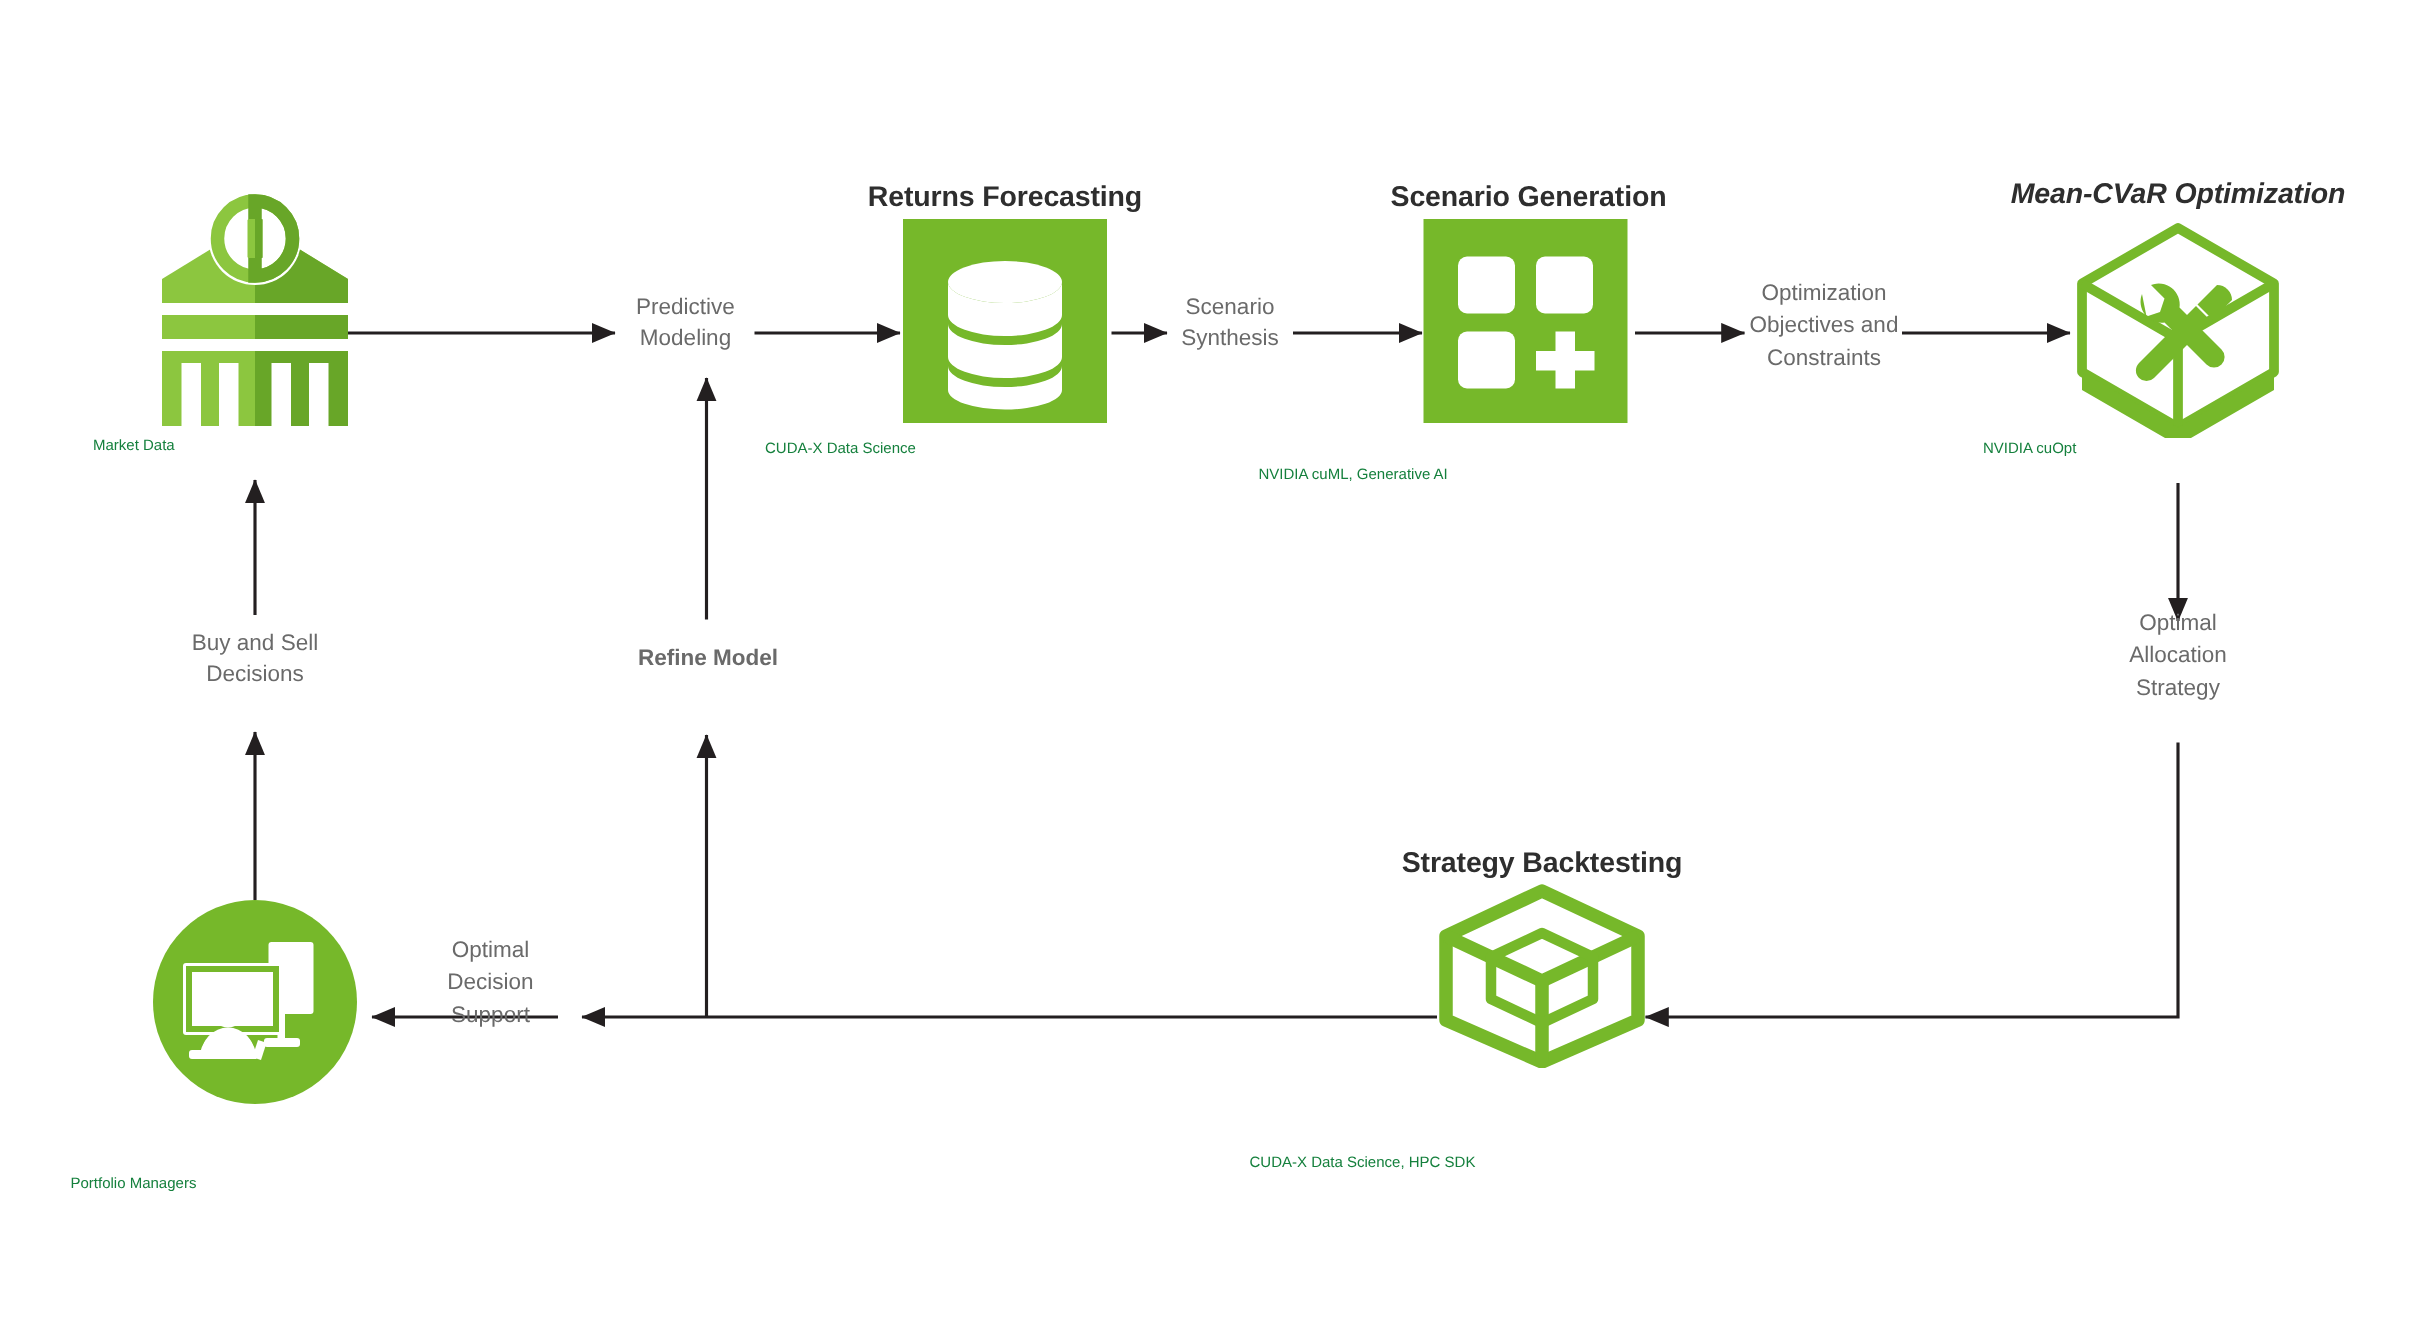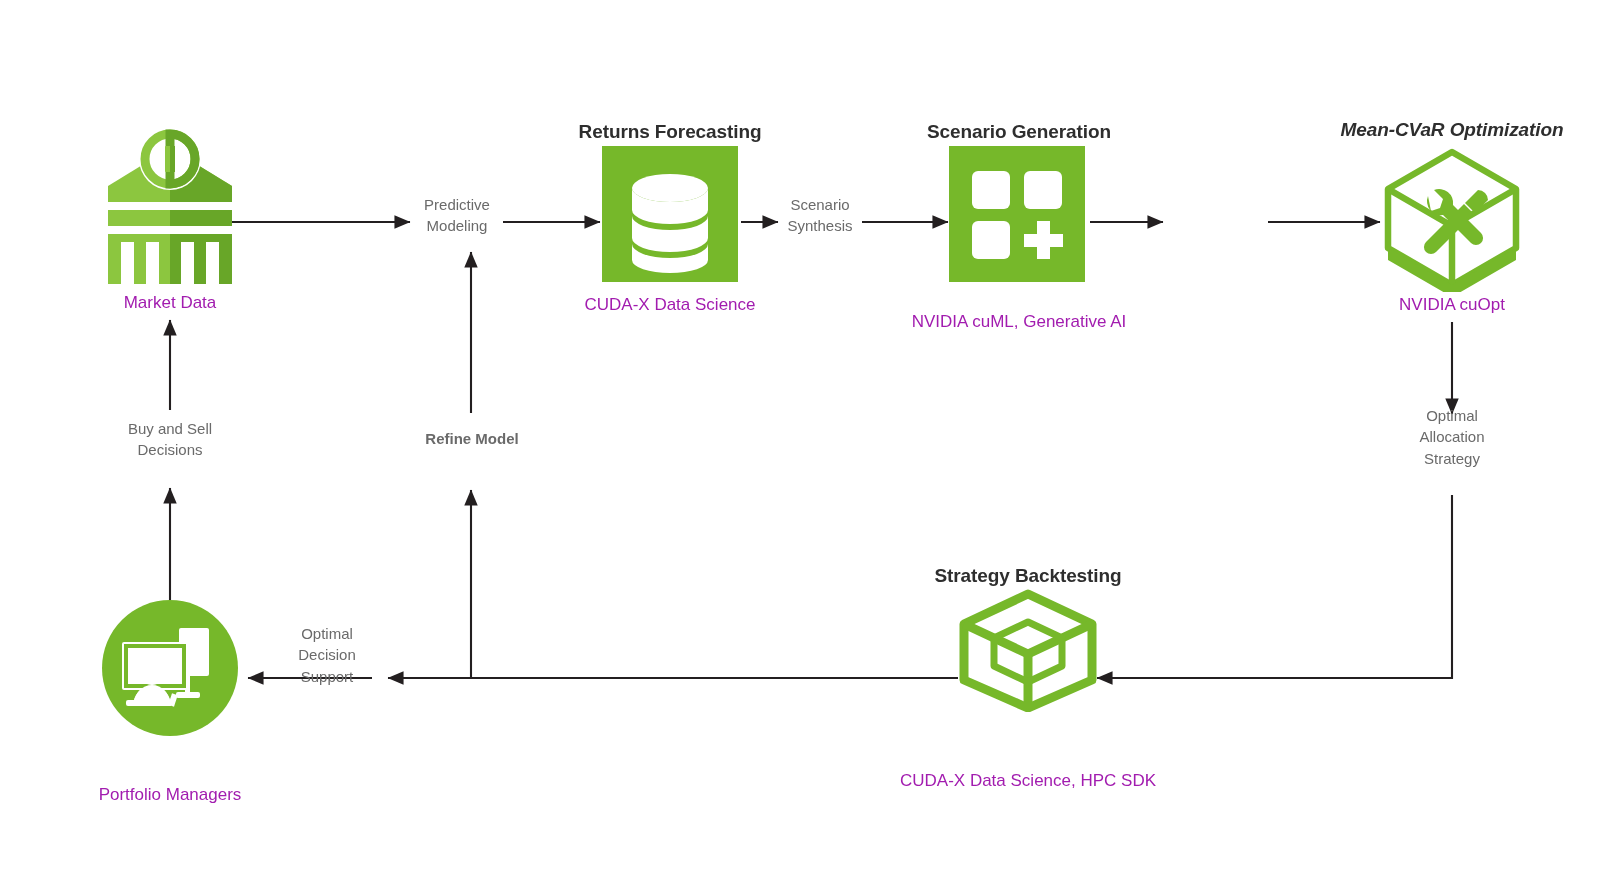--- a/index.html
+++ b/index.html
@@ -25,24 +25,24 @@
   .node-title {
     font-size: 19px;
     font-weight: bold;
     color: #2e2e2e;
     letter-spacing: -0.1px;
     text-align: center;
     white-space: nowrap;
     line-height: 1.2;
   }
   .node-sub {
-    font-size: 17px;
+    font-size: 10px;
     font-weight: normal;
-    color: #a21caf;
-    text-align: center;
+    color: #15803d;
+    text-align: left;
     white-space: nowrap;
     line-height: 1.25;
   }
   .edge-label {
     font-size: 15px;
     color: #6a6a6a;
     text-align: center;
     line-height: 1.42;
     white-space: nowrap;
   }
@@ -240,20 +240,25 @@
   <div class="edge-label abs" style="left:396px; top:194px; width:122px;">
     <div>Predictive</div>
     <div>Modeling</div>
   </div>
 
   <div class="edge-label abs" style="left:761px; top:194px; width:118px;">
     <div>Scenario</div>
     <div>Synthesis</div>
   </div>
 
+  <div class="edge-label abs" style="left:1152px; top:185px; width:128px;">
+    <div>Optimization</div>
+    <div>Objectives  and</div>
+    <div>Constraints</div>
+  </div>
 
   <div class="edge-label abs" style="left:1385px; top:405px; width:134px;">
     <div>Optimal</div>
     <div>Allocation</div>
     <div>Strategy</div>
   </div>
 
   <div class="edge-label abs" style="left:272px; top:623px; width:110px;">
     <div>Optimal</div>
     <div>Decision</div>

